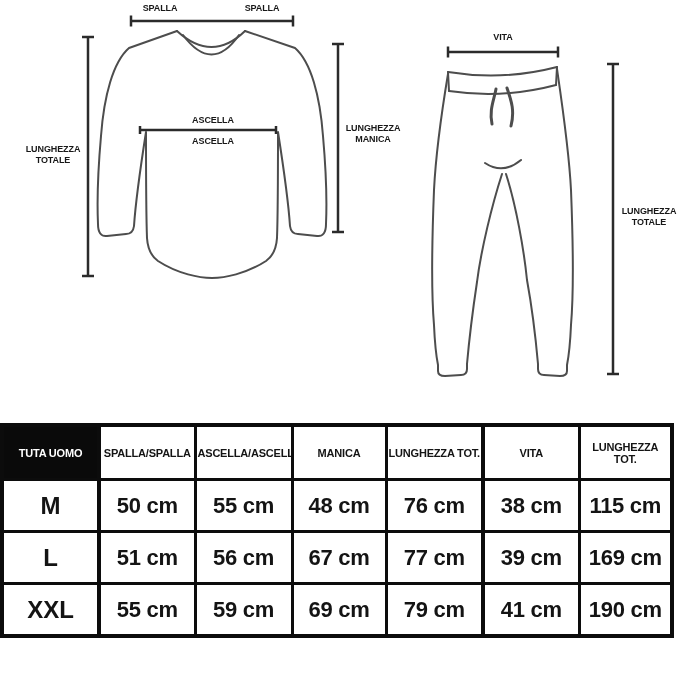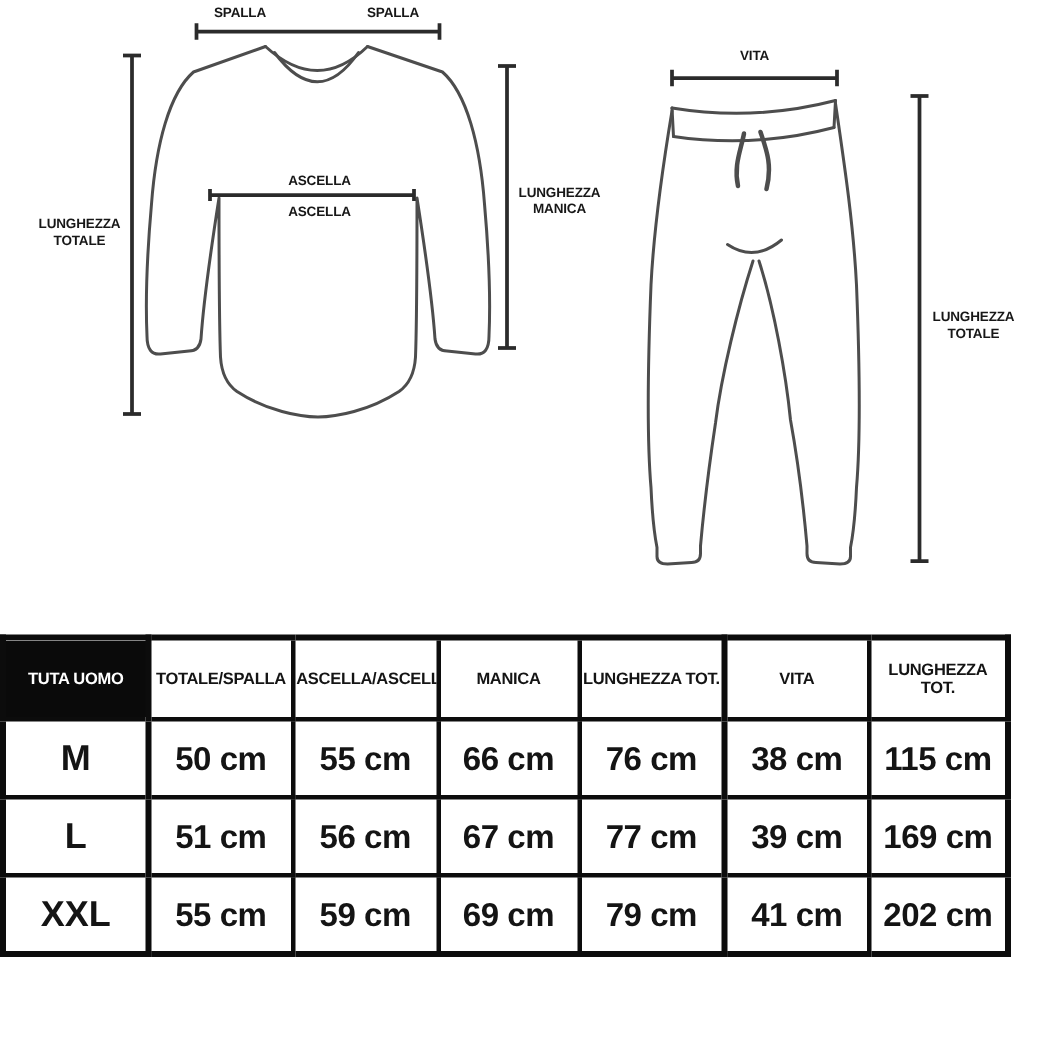--- a/index.html
+++ b/index.html
@@ -119,51 +119,51 @@
         <col style="width:96px">
         <col style="width:97px">
         <col style="width:94px">
       <col style="width:97px">
         <col style="width:96px">
         <col style="width:93px">
     </colgroup>
     <thead>
       <tr>
         <th class="corner outer-top outer-left thick-right">TUTA UOMO</th>
-        <th class="outer-top">TOTALE/SPALLA</th>
+        <th class="outer-top">SPALLA/SPALLA</th>
         <th class="outer-top">ASCELLA/ASCELLA</th>
         <th class="outer-top">MANICA</th>
         <th class="outer-top thick-right">LUNGHEZZA TOT.</th>
         <th class="outer-top">VITA</th>
         <th class="outer-top outer-right">LUNGHEZZA TOT.</th>
       </tr>
     </thead>
     <tbody>
       <tr>
         <td class="size-col outer-left thick-right">M</td>
         <td class="val">50 cm</td>
         <td class="val">55 cm</td>
-        <td class="val">66 cm</td>
+        <td class="val">48 cm</td>
         <td class="val thick-right">76 cm</td>
         <td class="val">38 cm</td>
         <td class="val outer-right">115 cm</td>
       </tr>
       <tr>
         <td class="size-col outer-left thick-right">L</td>
         <td class="val">51 cm</td>
         <td class="val">56 cm</td>
         <td class="val">67 cm</td>
         <td class="val thick-right">77 cm</td>
         <td class="val">39 cm</td>
         <td class="val outer-right">169 cm</td>
       </tr>
       <tr>
         <td class="size-col outer-left outer-bottom thick-right">XXL</td>
         <td class="val outer-bottom">55 cm</td>
         <td class="val outer-bottom">59 cm</td>
         <td class="val outer-bottom">69 cm</td>
         <td class="val outer-bottom thick-right">79 cm</td>
         <td class="val outer-bottom">41 cm</td>
-        <td class="val outer-bottom outer-right">202 cm</td>
+        <td class="val outer-bottom outer-right">190 cm</td>
       </tr>
     </tbody>
   </table>
 </div>
 
 </body></html>

